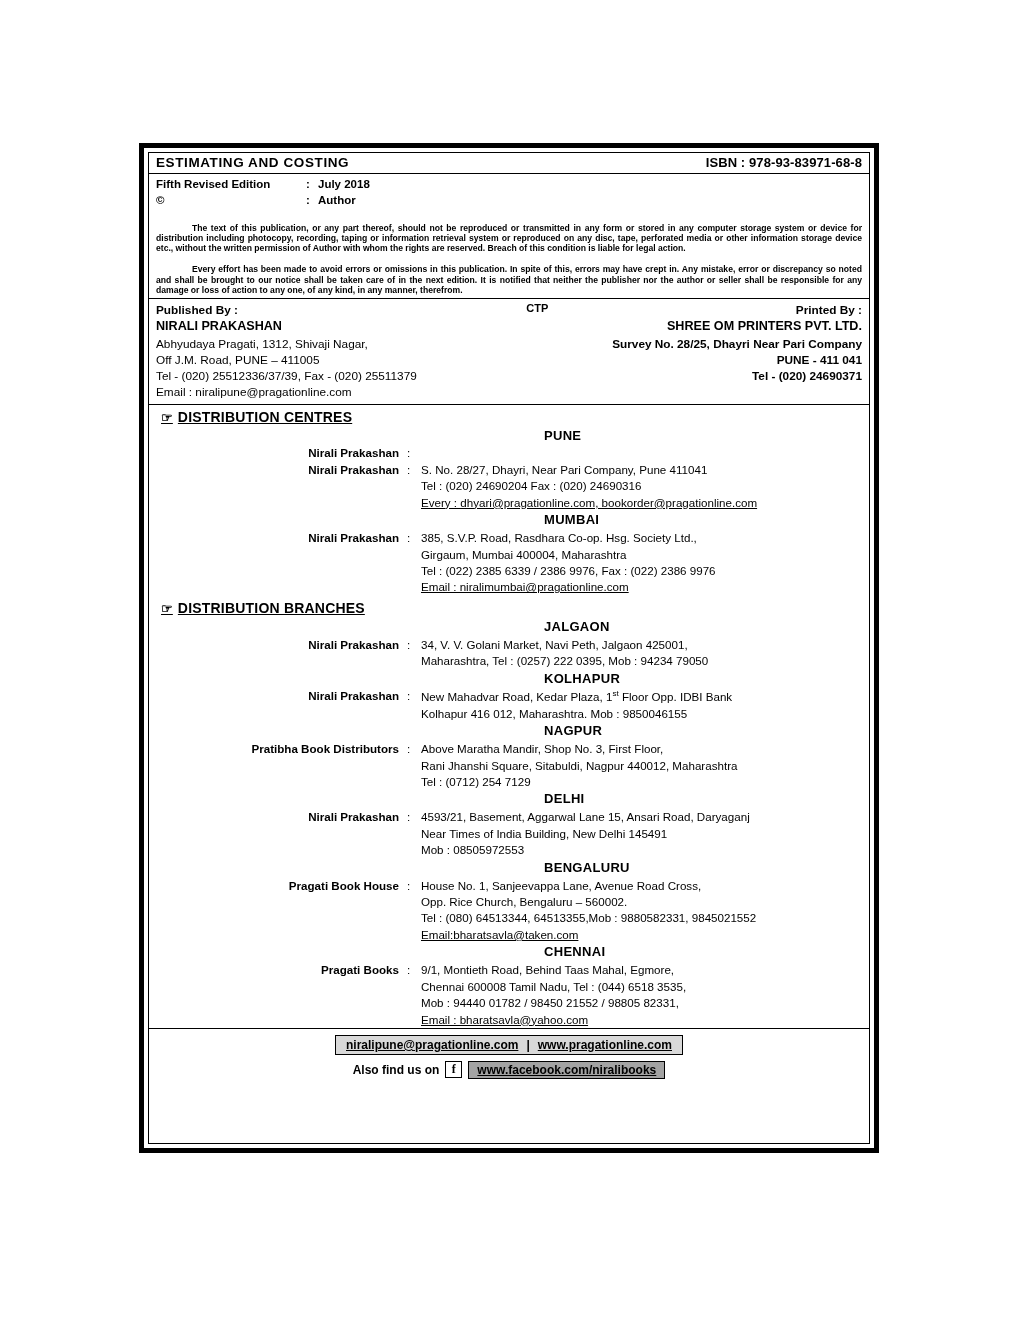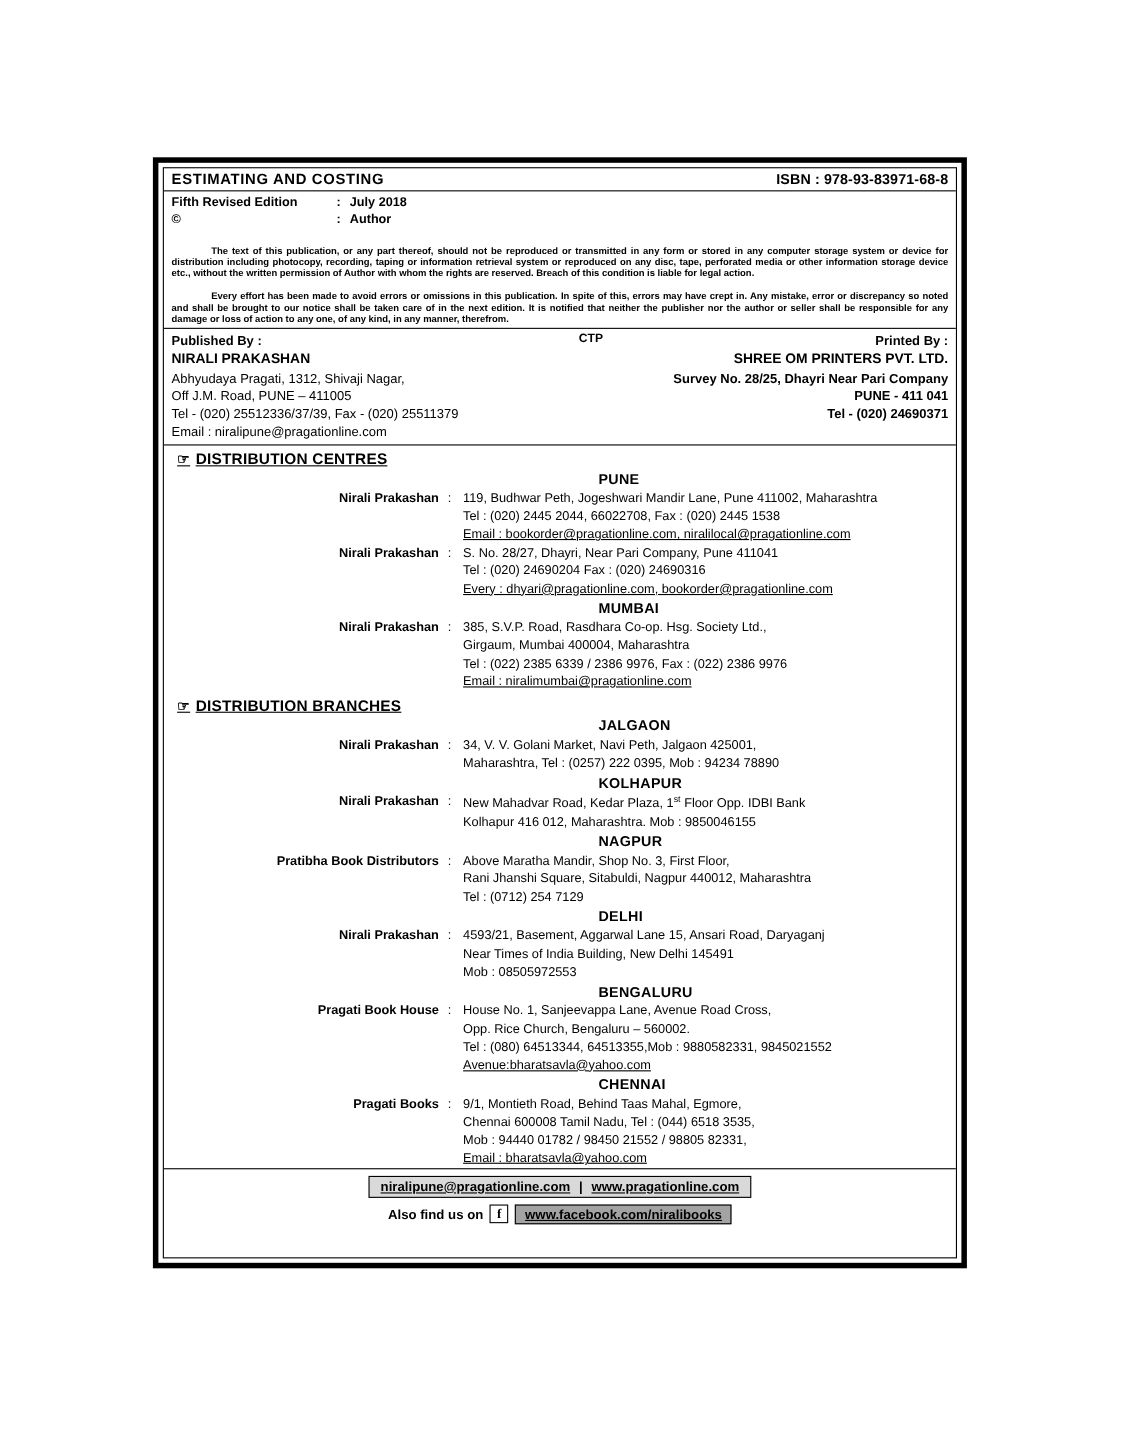--- a/index.html
+++ b/index.html
@@ -229,25 +229,20 @@
 
       <div class="sectionhead">
         <span class="hand">☞</span><span>DISTRIBUTION CENTRES</span>
       </div>
       <div id="centres-container">
           <div class="citygroup">
             <div class="cityname">PUNE</div>
             <div class="entry">
               <div class="who">Nirali Prakashan</div>
               <div class="sep">:</div>
-              <div class="addr">
-                <div>119, Budhwar Peth, Jogeshwari Mandir Lane, Pune 411002, Maharashtra</div>
-                <div>Tel : (020) 2445 2044, 66022708, Fax : (020) 2445 1538</div>
-                <div class="underlined">Email : bookorder@pragationline.com, niralilocal@pragationline.com</div>
-              </div>
             </div>
             <div class="entry">
               <div class="who">Nirali Prakashan</div>
               <div class="sep">:</div>
               <div class="addr">
                 <div>S. No. 28/27, Dhayri, Near Pari Company, Pune 411041</div>
                 <div>Tel : (020) 24690204 Fax : (020) 24690316</div>
                 <div class="underlined">Every :  dhyari@pragationline.com, bookorder@pragationline.com</div>
               </div>
             </div>
@@ -271,21 +266,21 @@
         <span class="hand">☞</span><span>DISTRIBUTION BRANCHES</span>
       </div>
       <div id="branches-container">
           <div class="citygroup">
             <div class="cityname">JALGAON</div>
             <div class="entry">
               <div class="who">Nirali Prakashan</div>
               <div class="sep">:</div>
               <div class="addr">
                 <div>34, V. V. Golani Market, Navi Peth, Jalgaon 425001,</div>
-                <div>Maharashtra, Tel : (0257) 222 0395, Mob : 94234 78890</div>
+                <div>Maharashtra, Tel : (0257) 222 0395, Mob : 94234 79050</div>
               </div>
             </div>
           </div>
           <div class="citygroup">
             <div class="cityname">KOLHAPUR</div>
             <div class="entry">
               <div class="who">Nirali Prakashan</div>
               <div class="sep">:</div>
               <div class="addr">
                 <div>New Mahadvar Road, Kedar Plaza, 1<sup>st</sup> Floor Opp. IDBI Bank</div>
@@ -319,21 +314,21 @@
           </div>
           <div class="citygroup">
             <div class="cityname">BENGALURU</div>
             <div class="entry">
               <div class="who">Pragati Book House</div>
               <div class="sep">:</div>
               <div class="addr">
                 <div>House No. 1, Sanjeevappa Lane, Avenue Road Cross,</div>
                 <div>Opp. Rice Church, Bengaluru – 560002.</div>
                 <div>Tel : (080) 64513344, 64513355,Mob : 9880582331, 9845021552</div>
-                <div class="underlined">Avenue:bharatsavla@yahoo.com</div>
+                <div class="underlined">Email:bharatsavla@taken.com</div>
               </div>
             </div>
           </div>
           <div class="citygroup">
             <div class="cityname">CHENNAI</div>
             <div class="entry">
               <div class="who">Pragati Books</div>
               <div class="sep">:</div>
               <div class="addr">
                 <div>9/1, Montieth Road, Behind Taas Mahal, Egmore,</div>

